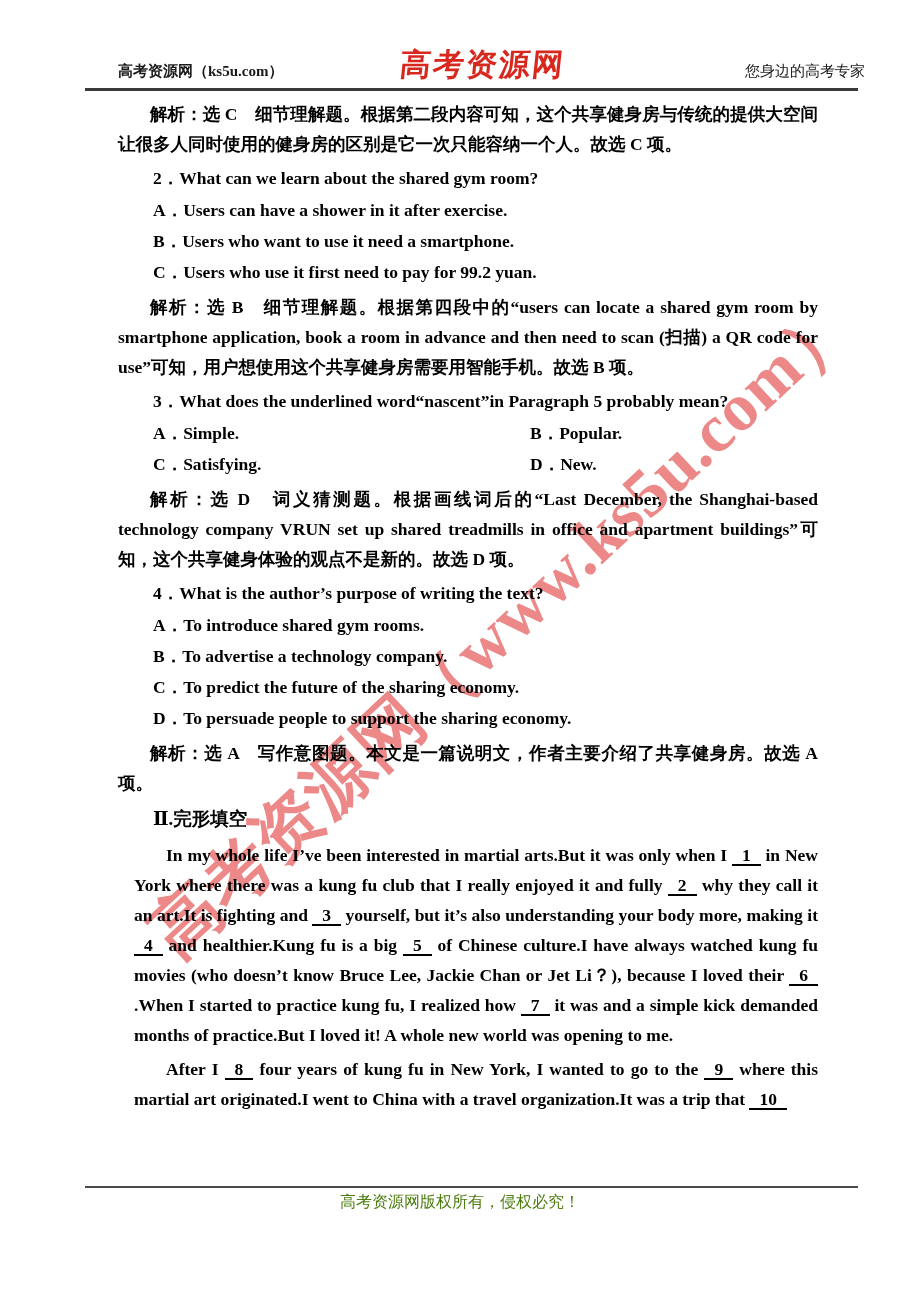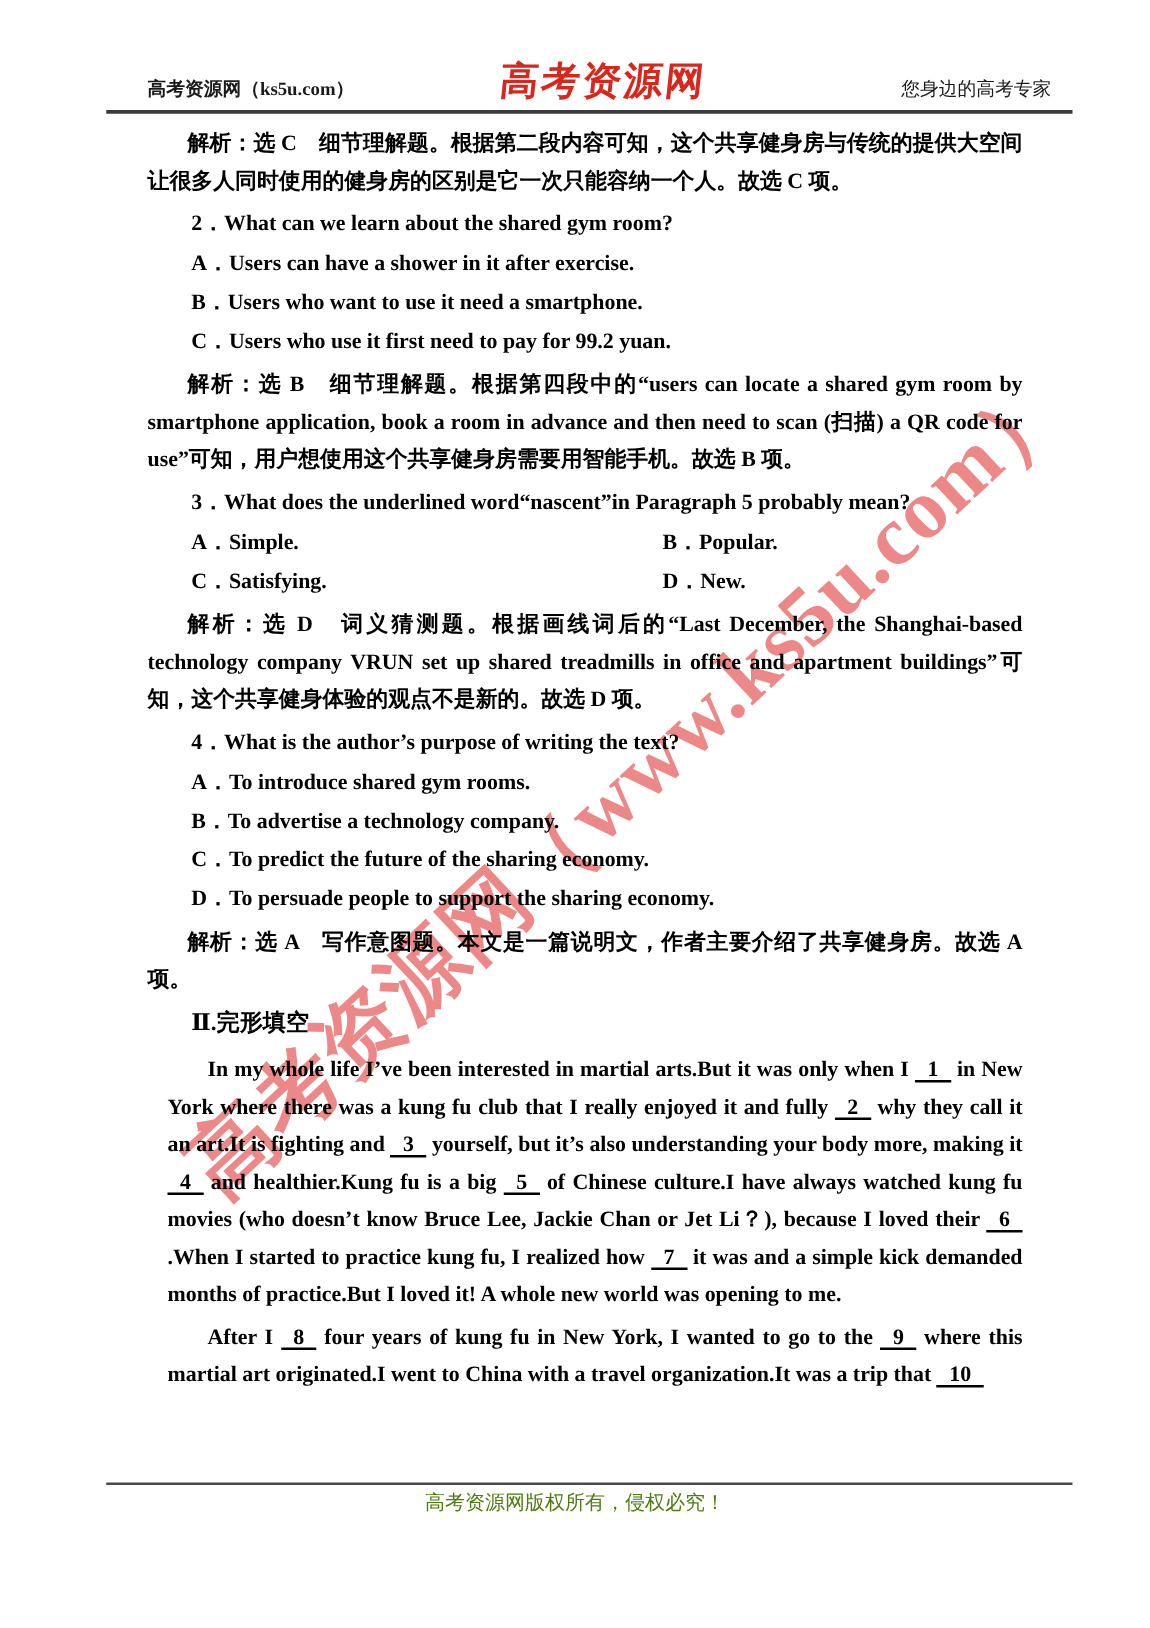--- a/index.html
+++ b/index.html
@@ -20,21 +20,21 @@
     position:absolute; left:118px; top:62px;
     font-size:15px; font-weight:bold; color:#1a1a1a;
   }
   .header-logo {
     position:absolute; left:400px; top:44px;
     font-size:31px; font-weight:bold; color:#d8281e;
     transform:skewX(-6deg);
     letter-spacing:2px;
   }
   .header-right {
-    position:absolute; right:79px; top:62px;
+    position:absolute; right:55px; top:62px;
     font-size:15px; font-weight:normal; color:#1a1a1a;
   }
   .header-rule {
     position:absolute; left:85px; right:62px; top:88px;
     border-top:3px solid #3a3a3a;
   }
 
   
   .watermark {
     position:absolute; left:135px; top:915px;

